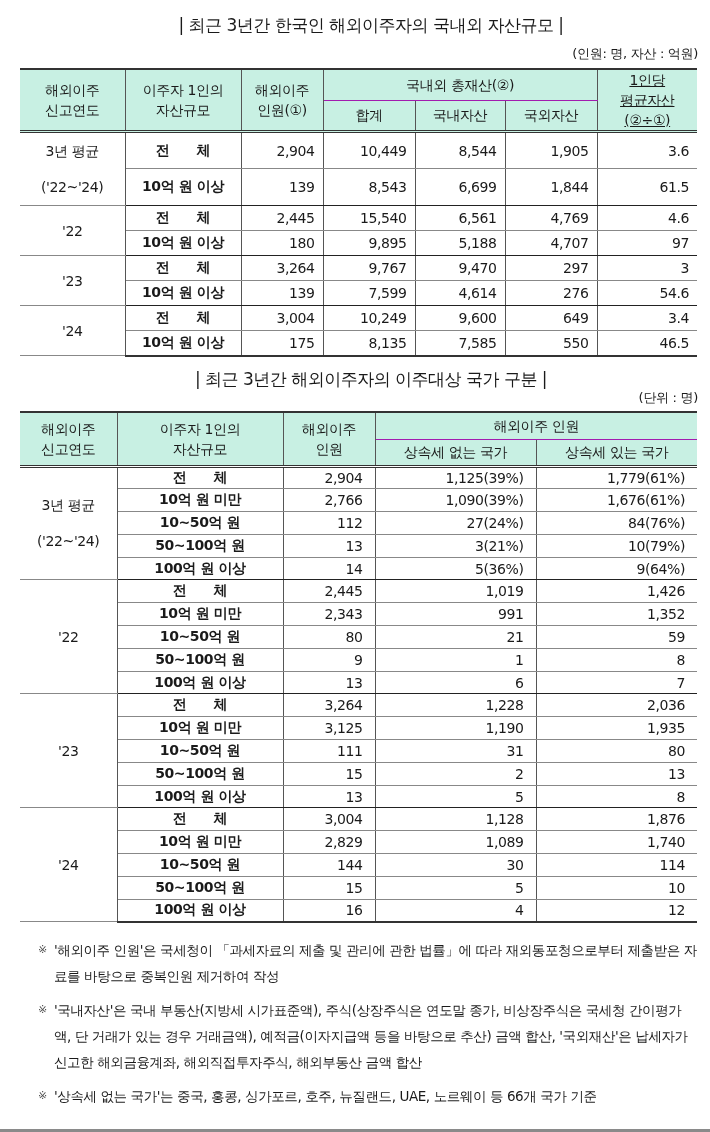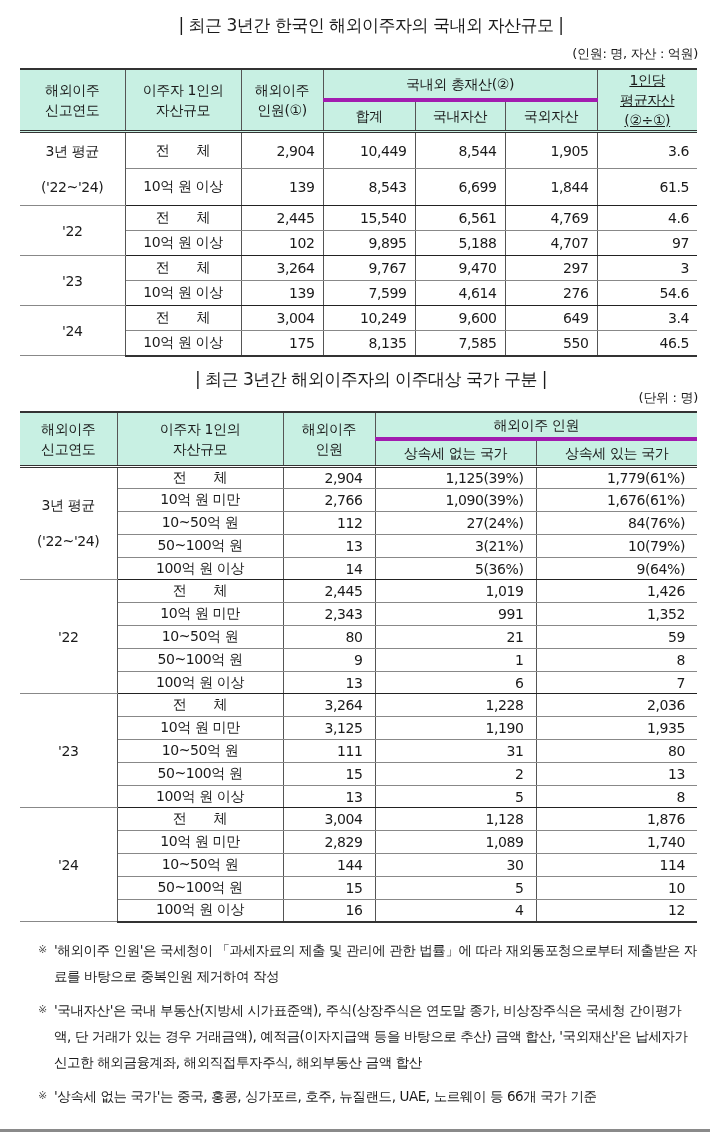--- a/index.html
+++ b/index.html
@@ -3,28 +3,28 @@
 <meta charset="utf-8">
 <style>
   * { box-sizing: border-box; margin: 0; padding: 0; }
   html, body { width: 710px; height: 1132px; background: #ffffff; overflow: hidden; }
   body { position: relative; font-family: "DejaVu Sans", "Liberation Sans", sans-serif; color: #1a1a1a; }
 
   .title { position: absolute; left: 16px; width: 710px; text-align: center; font-weight: normal; font-size: 17px; letter-spacing: -0.5px; }
   .unit { position: absolute; right: 12px; font-size: 13px; letter-spacing: -0.3px; margin-left: 23px; }
 
   table { position: absolute; left: 20px; border-collapse: collapse; table-layout: fixed; font-size: 14px; letter-spacing: -0.4px; }
-  th { background: #c8f0e3; font-weight: normal; text-align: center; vertical-align: middle; line-height: 20px; border-left: 1px solid #555; border-right: 1px solid #555; border-bottom: 4px solid #a21caf; }
+  th { background: #c8f0e3; font-weight: normal; text-align: center; vertical-align: middle; line-height: 20px; border-left: 1px solid #555; border-right: 1px solid #555; border-bottom: 1px solid #a21caf; }
   td { border-left: 1px solid #555; border-right: 1px solid #555; border-bottom: 1px solid #888; padding: 0 8px; white-space: nowrap; vertical-align: middle; }
   th:first-child, td:first-child { border-left: none; }
   th:last-child, td:last-child { border-right: none; }
   thead tr:first-child th { border-top: 2px solid #333; }
   thead tr:last-child th, thead th[rowspan] { border-bottom: 3px double #333; }
   td.year { text-align: center; line-height: 36px; }
-  td.size { text-align: center; }
+  td.size { text-align: center; font-weight: bold; }
   td.num { text-align: right; }
   tr.group-end td { border-bottom: 1px solid #222; }
   tr.last td { border-bottom: 2px solid #333; }
 
   #t1 { top: 68px; width: 677px; }
   #t1 tbody tr { height: 25px; }
   #t2 { top: 411px; width: 677px; }
   #t2 tbody tr { height: 22.8px; }
   #t2 td.num { padding-right: 12px; }
 
@@ -92,21 +92,21 @@
         <td rowspan="2" class="year"><span class="ml" style="white-space: pre-line;">'22</span></td>
         <td class="size">전　　체</td>
         <td class="num">2,445</td>
         <td class="num">15,540</td>
         <td class="num">6,561</td>
         <td class="num">4,769</td>
         <td class="num">4.6</td>
       </tr>
       <tr class="group-end">
         <td class="size">10억 원 이상</td>
-        <td class="num">102</td>
+        <td class="num">180</td>
         <td class="num">9,895</td>
         <td class="num">5,188</td>
         <td class="num">4,707</td>
         <td class="num">97</td>
       </tr>
       <tr>
         <td rowspan="2" class="year"><span class="ml" style="white-space: pre-line;">'23</span></td>
         <td class="size">전　　체</td>
         <td class="num">3,264</td>
         <td class="num">9,767</td>

